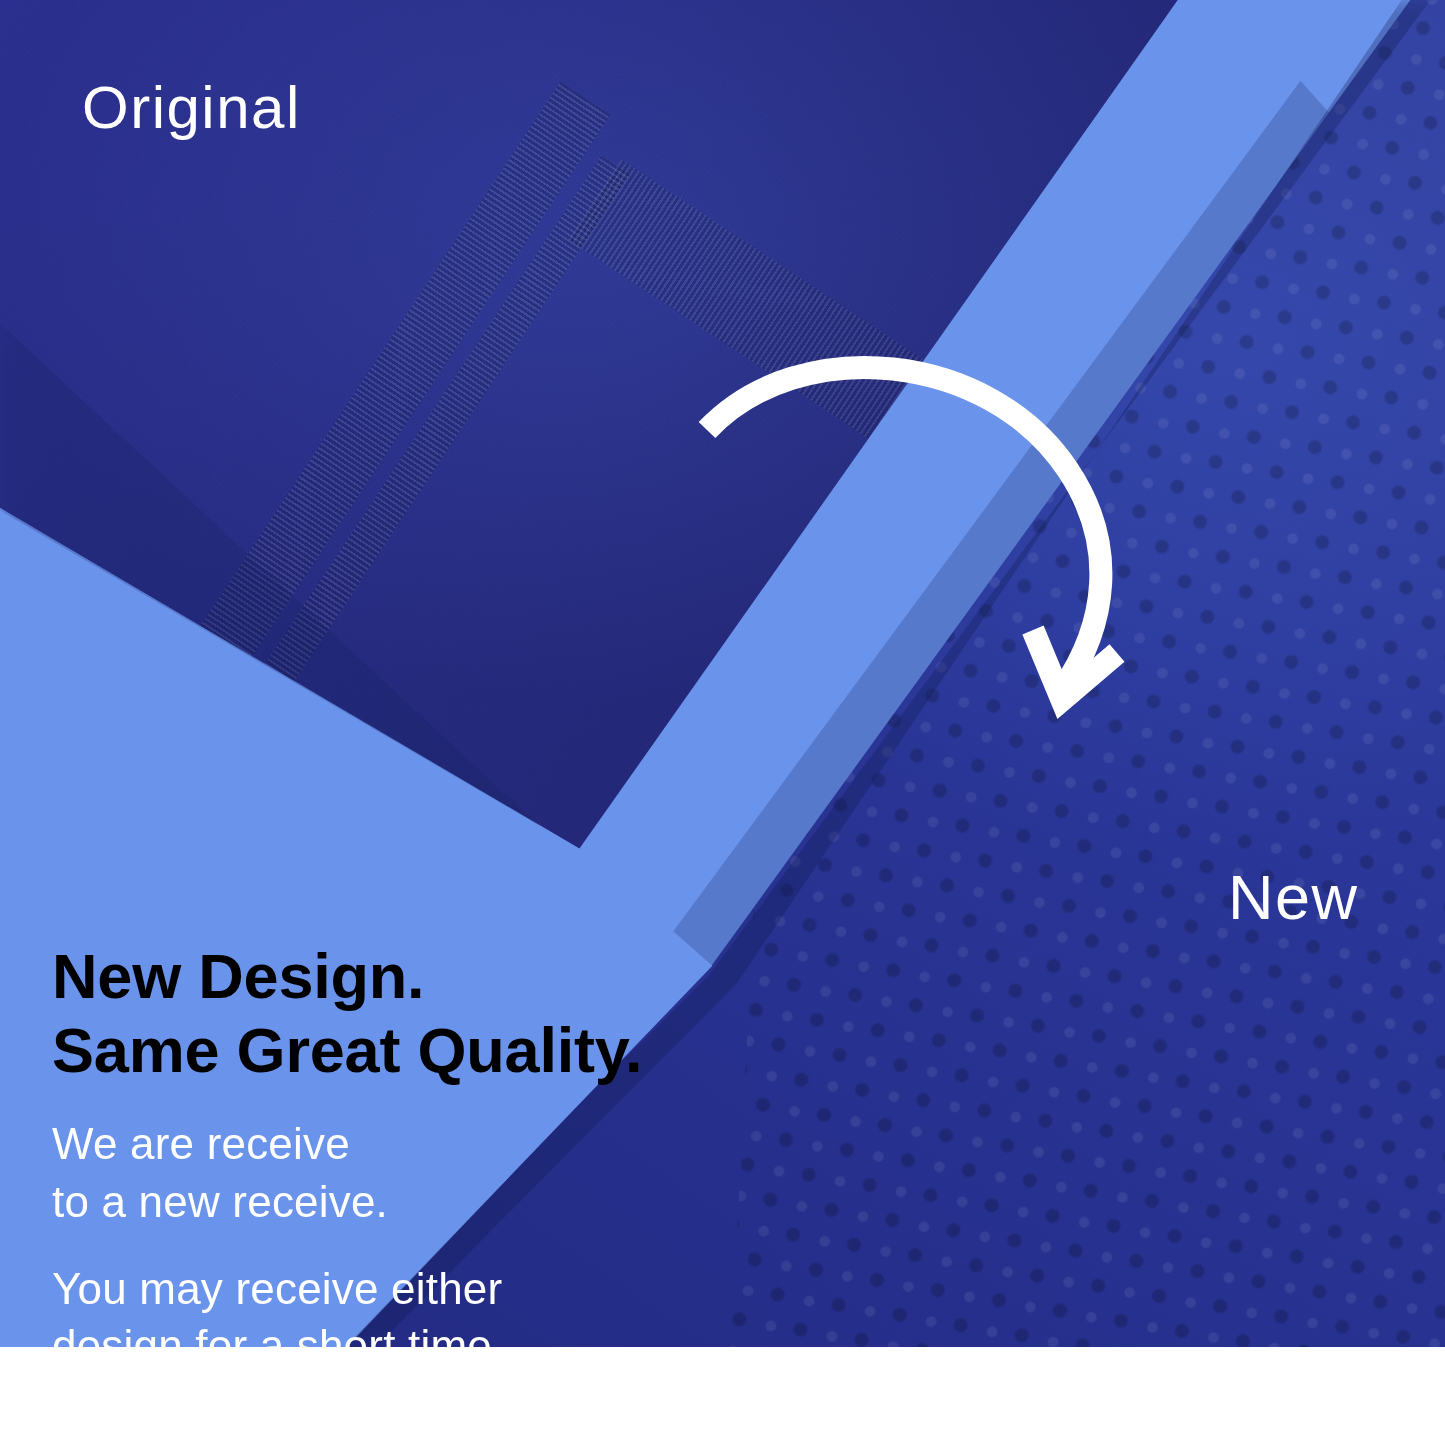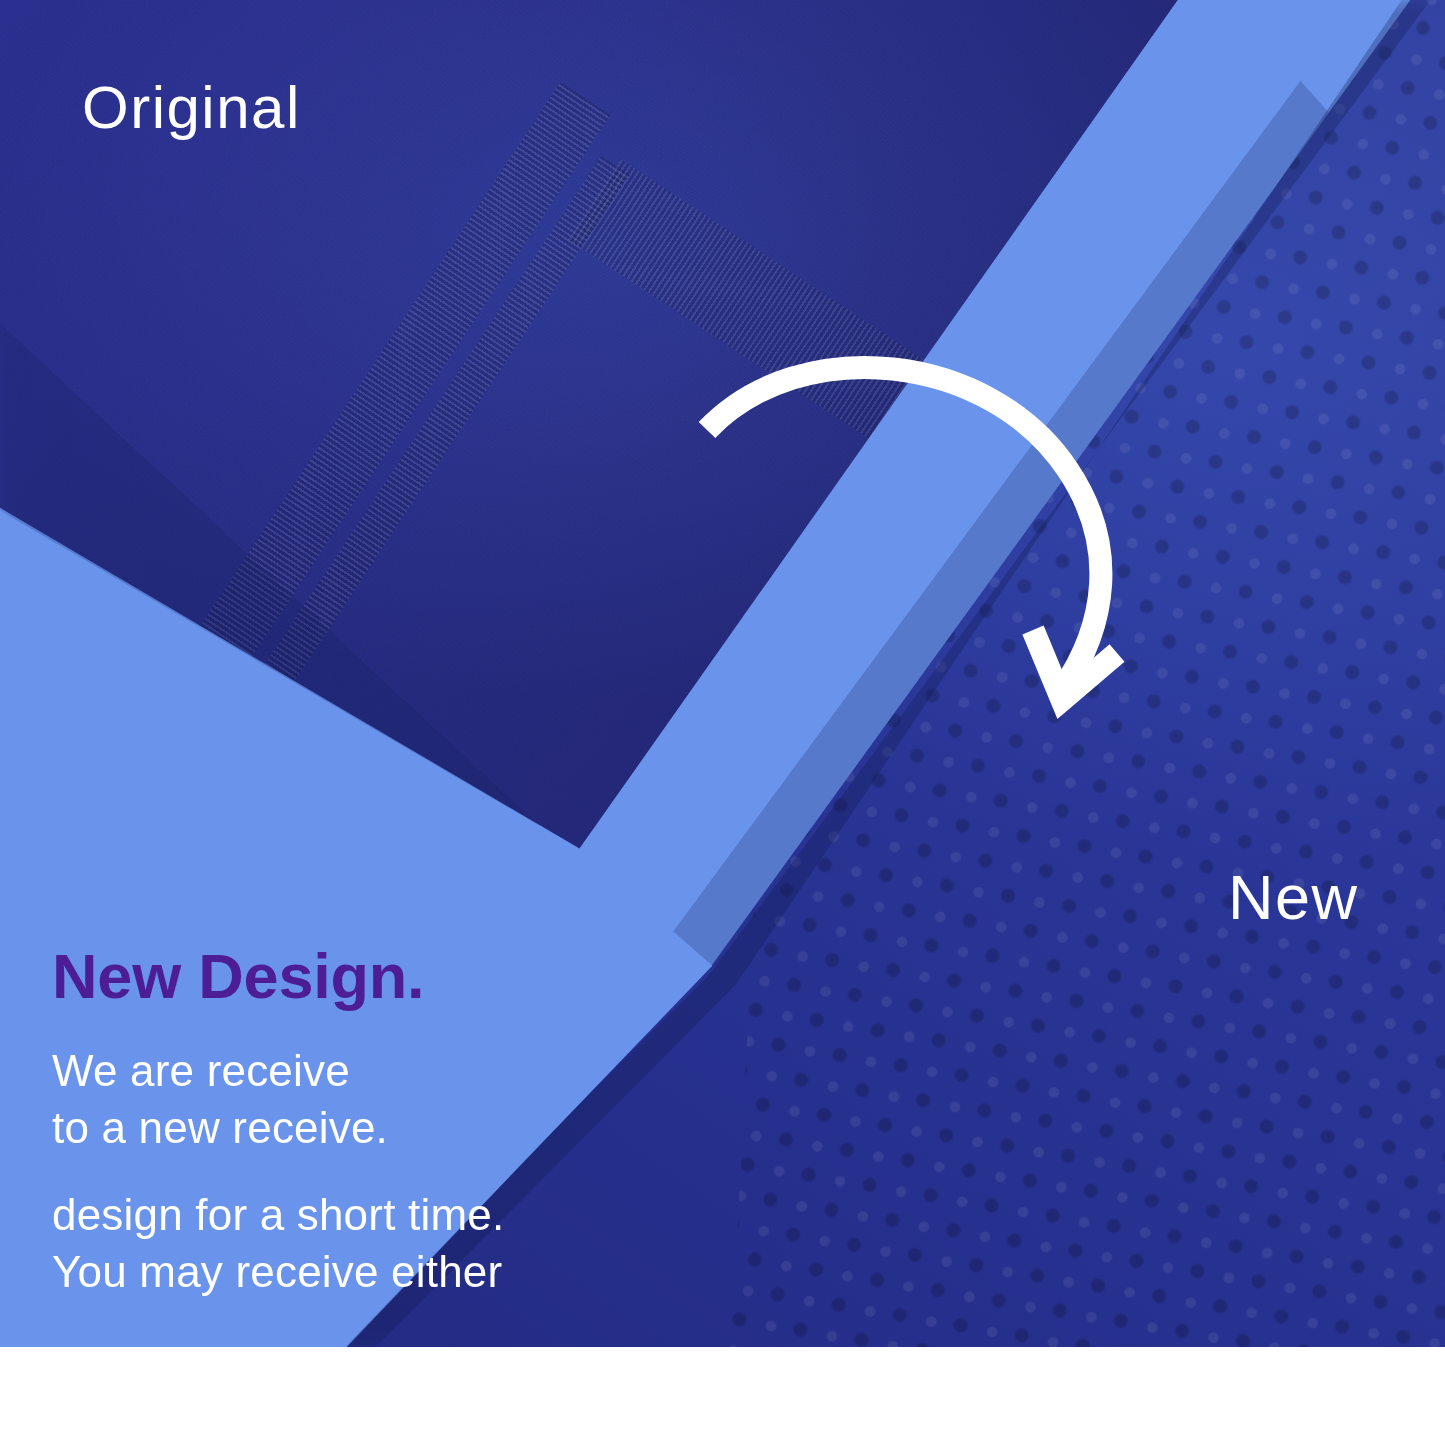--- a/index.html
+++ b/index.html
@@ -170,21 +170,21 @@
     white-space: nowrap;
   }
 
   .promo-block {
     position: absolute;
     left: 52px;
     top: 940px;
     width: 720px;
   }
   .headline {
-    color: #4c1d95;
+    color: #000000;
     font-size: 63px;
     font-weight: 700;
     line-height: 1.17;
     letter-spacing: -0.2px;
     margin: 0;
   }
   .headline .hl-line { display: block; white-space: nowrap; }
 
   .sub-para {
     color: #ffffff;
@@ -227,26 +227,27 @@
     <path d="M 1033 630 L 1062 700 L 1117 653" fill="none" stroke="#ffffff" stroke-width="23" stroke-linecap="butt" stroke-linejoin="miter"></path>
   </svg>
 
   <div class="label-original">Original</div>
 
   <div class="label-new">New</div>
 
   <div class="promo-block">
     <h1 class="headline">
       <span class="hl-line">New Design.</span>
+      <span class="hl-line">Same Great Quality.</span>
     </h1>
 
     <p class="sub-para sub-1">
       <span class="sp-line">We are receive</span>
       <span class="sp-line">to a new receive.</span>
     </p>
 
     <p class="sub-para sub-2">
+      <span class="sp-line">You may receive either</span>
       <span class="sp-line">design for a short time.</span>
-      <span class="sp-line">You may receive either</span>
     </p>
   </div>
 
 </div>
 
 </body></html>

